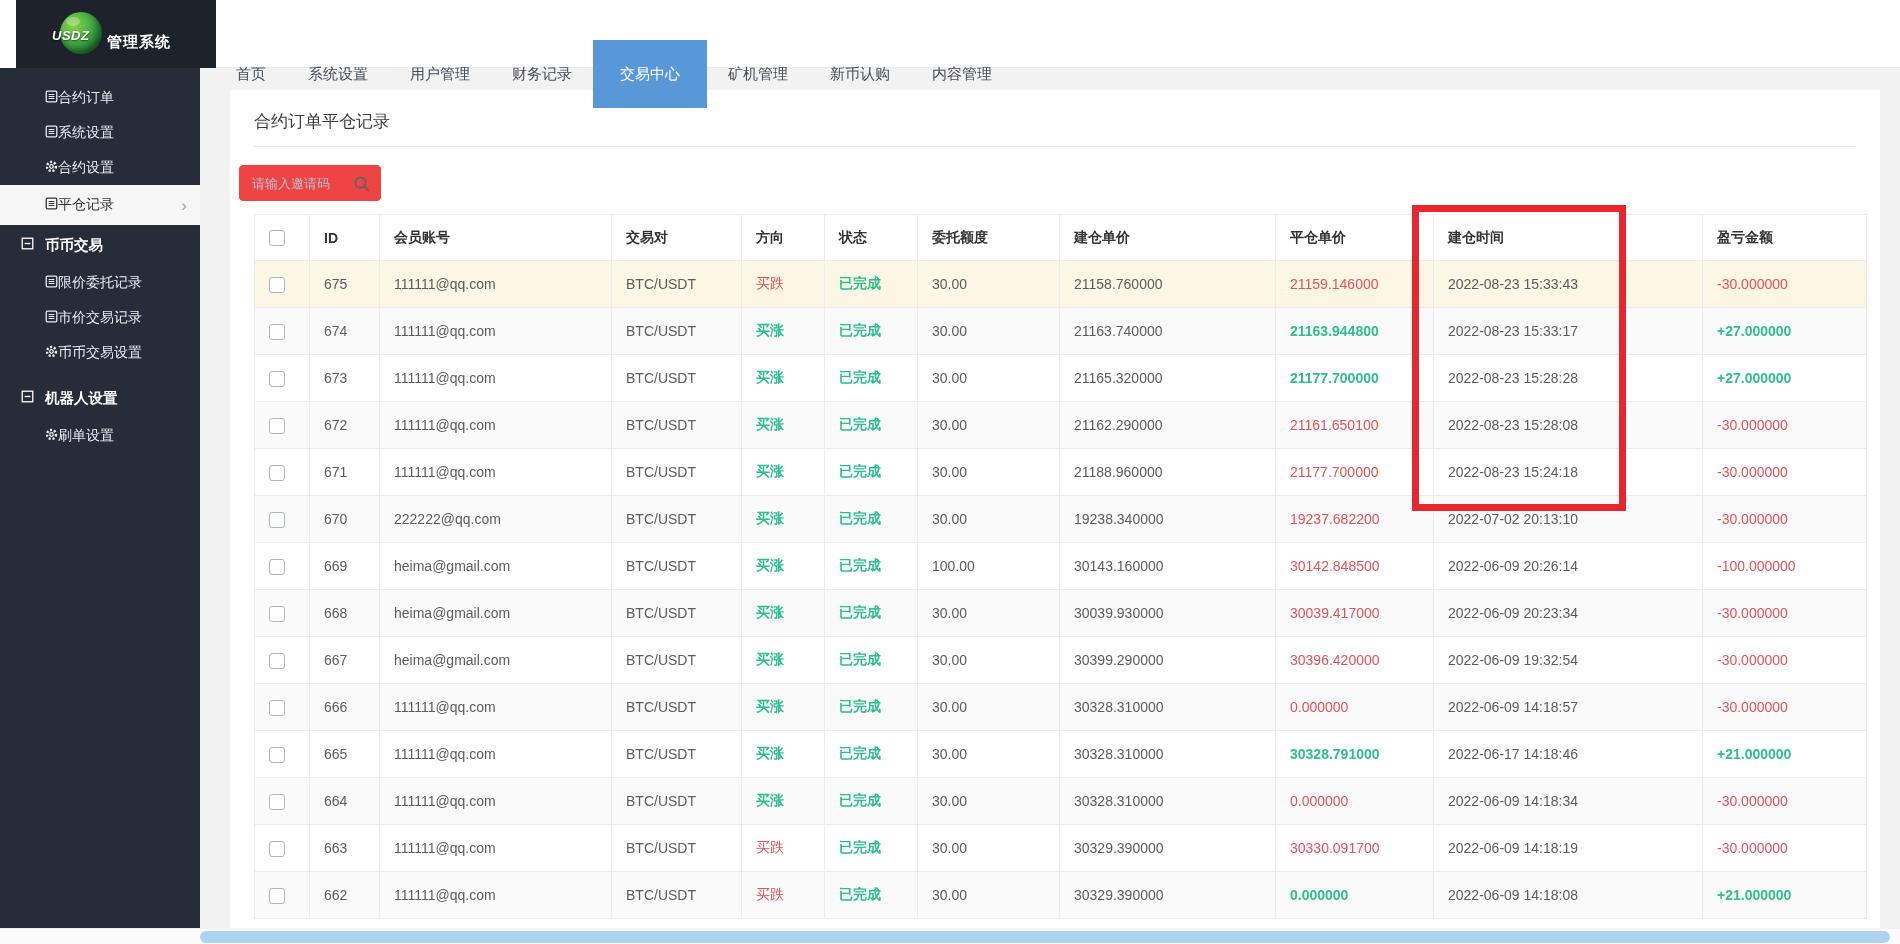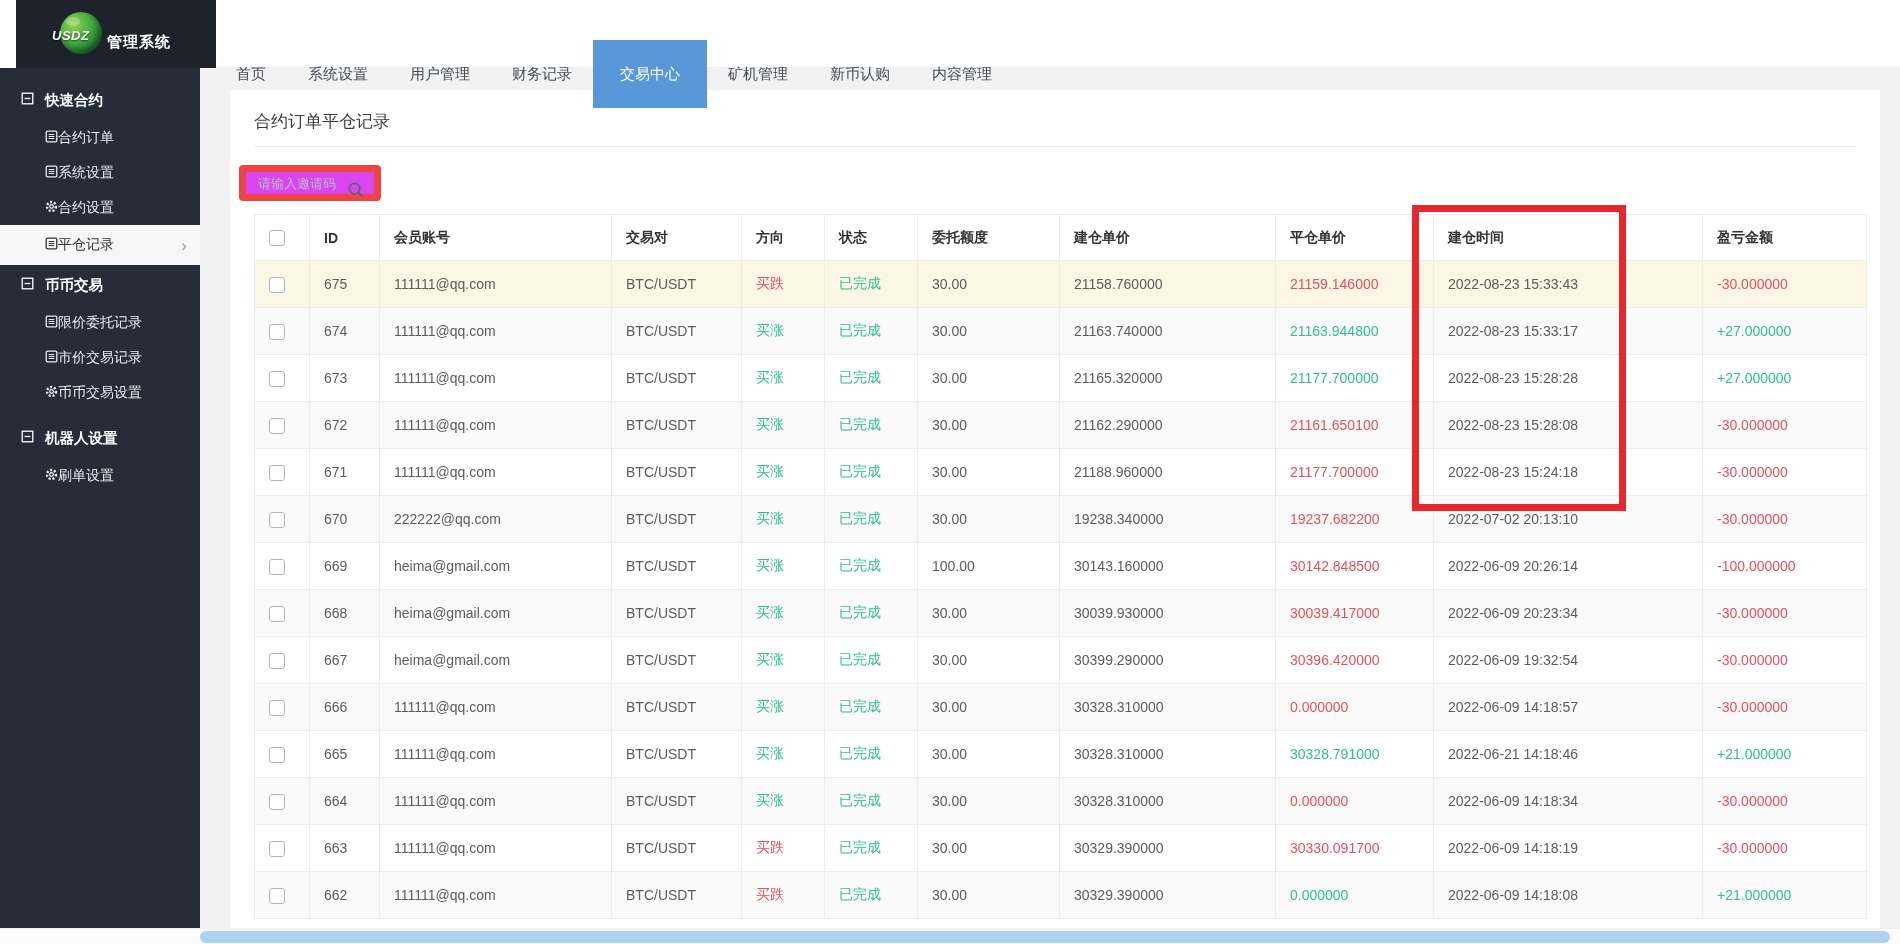--- a/index.html
+++ b/index.html
@@ -39,34 +39,34 @@
   .side-item.active{height:40px;background:#f6f6f6;color:#333;}
   .side-item .chev{position:absolute;right:13px;top:50%;transform:translateY(-50%);color:#9aa0a8;font-size:17px;line-height:1;}
   .side-item svg,.sec-title svg{flex:none;}
   .mt8{margin-top:8px;}
 
   
   .mainbg{position:absolute;left:200px;top:68px;width:1700px;height:860px;background:#f2f2f2;}
   .card{position:absolute;left:230px;top:90px;width:1650px;height:838px;background:#fff;}
   .page-title{padding:20px 0 0 24px;font-size:17px;font-weight:400;color:#3c3c3c;height:44px;}
   .divider{margin:12px 24px 0 24px;border-bottom:1px solid #ebebeb;}
-  .searchbox{position:relative;margin:18px 0 0 9px;width:142px;height:36px;border:7px solid #ef4444;border-radius:4px;background:#d946ef;}
+  .searchbox{position:relative;margin:18px 0 0 9px;width:142px;height:36px;border:1px solid #ef4444;border-radius:4px;background:#ef4444;}
   .searchbox input{position:absolute;inset:0;border:none;outline:none;background:transparent;padding:0 34px 0 12px;
                    font-size:13px;color:#333;font-family:inherit;}
   .searchbox input::placeholder{color:#b9bfca;}
   .searchbox .mag{position:absolute;right:9px;top:8px;cursor:pointer;}
 
   table{border-collapse:collapse;table-layout:fixed;width:1612px;margin:13px 0 0 24px;}
   th,td{border:1px solid #ececec;padding:0 0 0 14px;text-align:left;overflow:hidden;white-space:nowrap;}
   thead th{height:46px;font-size:14px;font-weight:bold;color:#333;background:#fff;}
   tbody td{height:47px;font-size:14px;color:#5c5c5c;}
   tbody tr:nth-child(even){background:#fafafa;}
   tbody tr.hl{background:var(--highlight-row);}
   .c-red{color:var(--red);}
-  .c-green{color:var(--green);}
+  .c-green{color:var(--green);font-weight:bold;}
   .cb{display:inline-block;width:16px;height:16px;border:1px solid #b0b6bf;border-radius:3px;background:#fff;vertical-align:middle;cursor:pointer;}
 
   
   .annotation-box{position:absolute;left:1412px;top:205px;width:214px;height:306px;border:7px solid var(--annotation-red);
                   z-index:20;pointer-events:none;}
   .hscroll{position:absolute;left:0;bottom:0;width:1900px;height:16px;background:#fbfbfb;border-top:1px solid #f0f0f0;z-index:6;}
   .hscroll .thumb{position:absolute;left:200px;top:2px;width:1690px;height:12px;border-radius:6px;background:var(--scrollbar-thumb);cursor:grab;}
 </style>
 </head>
 <body>
@@ -85,27 +85,20 @@
       <a class="tab">用户管理</a>
       <a class="tab">财务记录</a>
       <a class="tab active">交易中心</a>
       <a class="tab">矿机管理</a>
       <a class="tab">新币认购</a>
       <a class="tab">内容管理</a>
     </nav>
   </header>
 
   <aside class="sidebar">
-    <div class="sec-title">
-      <span><svg width="13" height="13" viewBox="0 0 16 16" fill="none" stroke="currentColor" stroke-width="1.6">
-            <rect x="1.5" y="1.5" width="13" height="13"></rect>
-            <path d="M4.5 8h7"></path>
-          </svg></span>
-      <span>快速合约</span>
-    </div>
     <div class="side-item">
       <span><svg width="13" height="13" viewBox="0 0 16 16" fill="none" stroke="currentColor" stroke-width="1.6">
             <rect x="1.5" y="1.5" width="13" height="13" rx="1.5"></rect>
             <path d="M4.5 5.5h7M4.5 8h7M4.5 10.5h7" stroke-width="1.4"></path>
           </svg></span>
       <span>合约订单</span>
     </div>
     <div class="side-item">
       <span><svg width="13" height="13" viewBox="0 0 16 16" fill="none" stroke="currentColor" stroke-width="1.6">
             <rect x="1.5" y="1.5" width="13" height="13" rx="1.5"></rect>
@@ -353,21 +346,21 @@
           <tr>
             <td><span class="cb"></span></td>
             <td>665</td>
             <td>111111@qq.com</td>
             <td>BTC/USDT</td>
             <td class="c-green">买涨</td>
             <td class="c-green">已完成</td>
             <td>30.00</td>
             <td>30328.310000</td>
             <td class="c-green">30328.791000</td>
-            <td>2022-06-21 14:18:46</td>
+            <td>2022-06-17 14:18:46</td>
             <td class="c-green">+21.000000</td>
           </tr>
           <tr>
             <td><span class="cb"></span></td>
             <td>664</td>
             <td>111111@qq.com</td>
             <td>BTC/USDT</td>
             <td class="c-green">买涨</td>
             <td class="c-green">已完成</td>
             <td>30.00</td>

